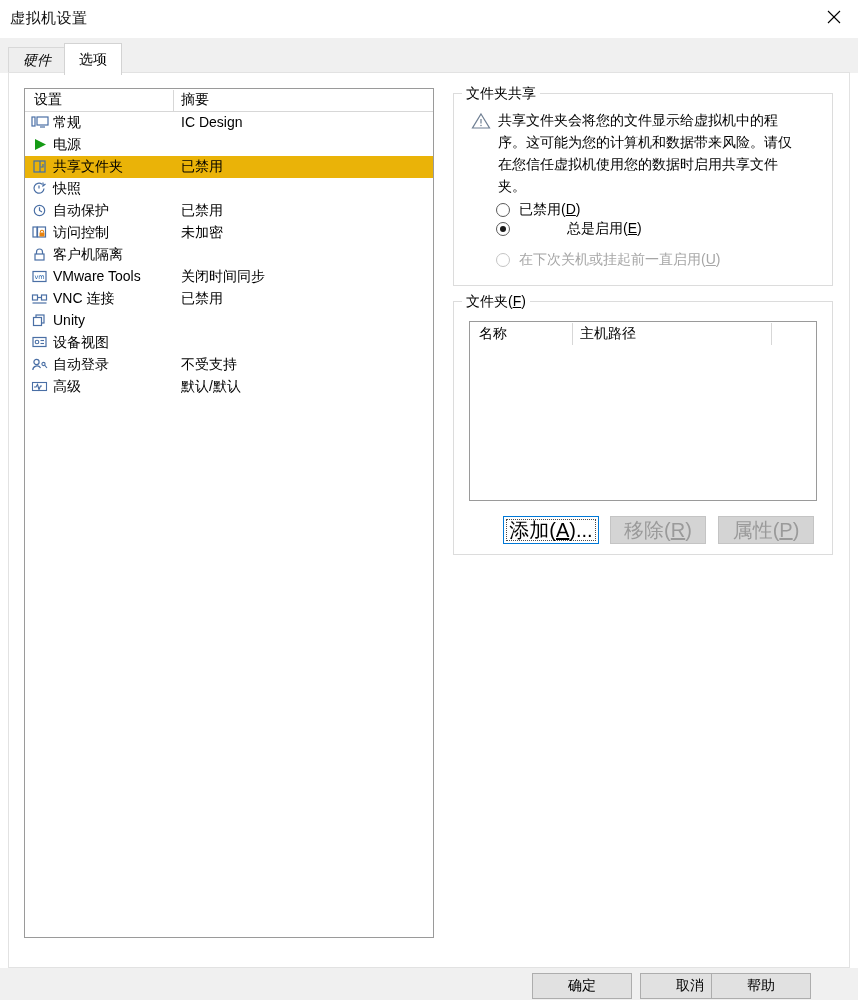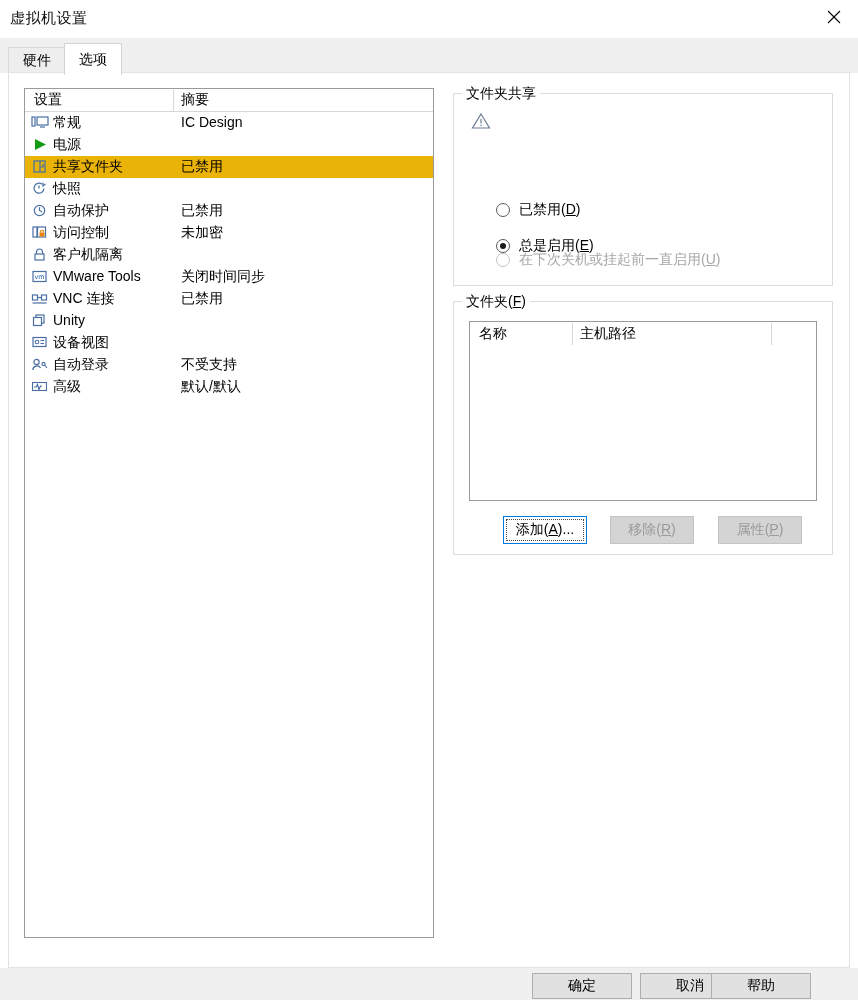--- a/index.html
+++ b/index.html
@@ -36,21 +36,21 @@
     background: #f0f0f0;
   }
   .tab {
     position: absolute; top: 7px; height: 28px;
     background: #f0f0f0;
     border: 1px solid #d8d8d8; border-bottom: none;
     font-size: 14px; color: #000;
     display: flex; align-items: center; justify-content: center;
     cursor: default;
   }
-  .tab.inactive { left: 8px; width: 56px; top: 9px; height: 26px; background:#eeeeee; }
+  .tab.inactive { left: 8px; width: 56px; top: 9px; height: 26px; background:#eeeeee;font-style:italic; }
   .tab.active {
     left: 64px; width: 56px; top: 5px; height: 31px;
     background: #ffffff; border-color:#d3d3d3; z-index: 3;
   }
 
   
   #content-panel {
     position: absolute; left: 8px; top: 72px; width: 842px; height: 896px;
     background: #ffffff; border: 1px solid #e2e2e2;
     box-sizing: border-box;
@@ -122,22 +122,22 @@
   }
   #folder-head { position: relative; height: 24px; width: 100%; }
   #folder-head .fh { position: absolute; top: 3px; font-size: 14px; }
   #folder-head .c0 { left: 9px; }
   #folder-head .c1 { left: 110px; }
   #folder-head .sep { position: absolute; top: 1px; width: 1px; height: 22px; background: #d7d7d7; }
   #folder-head .s1 { left: 102px; }
   #folder-head .s2 { left: 301px; }
 
   .fbtn {
-    position: absolute; top: 214px; height: 28px; width: 84px;
-    font-size: 14px; display: flex; align-items: center; justify-content: center;
+    position: absolute; top: 214px; height: 28px; width: 96px;
+    font-size: 20px; display: flex; align-items: center; justify-content: center;
     box-sizing: border-box; cursor: default;
   }
   #btn-add {
     left: 49px; background: #ffffff; border: 1px solid #0078d7; color: #000;
   }
   #btn-add .inner {
     position: absolute; left: 2px; top: 2px; right: 2px; bottom: 2px;
     border: 1px dotted #4a4a4a;
   }
   #btn-remove { left: 156px; background: #d4d4d4; border: 1px solid #c4c4c4; color: #9a9a9a; }
@@ -348,27 +348,28 @@
 <div class="groupbox" id="group-sharing">
   <span class="group-legend">文件夹共享</span>
 
   <span id="warn-icon">
     <svg width="20" height="18" viewBox="0 0 20 18">
       <polygon points="10,2 18.5,16 1.5,16" fill="none" stroke="#6f7f93" stroke-width="1.2"></polygon>
       <line x1="10" y1="7" x2="10" y2="11.5" stroke="#6f7f93" stroke-width="1.2"></line>
       <circle cx="10" cy="13.6" r="0.75" fill="#6f7f93"></circle>
     </svg>
   </span>
+  <div id="warn-text">共享文件夹会将您的文件显示给虚拟机中的程序。这可能为您的计算机和数据带来风险。请仅在您信任虚拟机使用您的数据时启用共享文件夹。</div>
 
   <div class="radio-row" style="top:104px;">
     <span class="radio-mark"></span>
     <span class="radio-label"><span>已禁用(</span><span class="mn">D</span><span>)</span></span>
   </div>
 
-  <div class="radio-row checked" style="top:140px;">
+  <div class="radio-row checked" style="top:123px;gap:48px;">
     <span class="radio-mark"></span>
     <span class="radio-label"><span>总是启用(</span><span class="mn">E</span><span>)</span></span>
   </div>
 
   <div class="radio-row disabled" style="top:154px;">
     <span class="radio-mark"></span>
     <span class="radio-label"><span>在下次关机或挂起前一直启用(</span><span class="mn">U</span><span>)</span></span>
   </div>
 </div>
 

